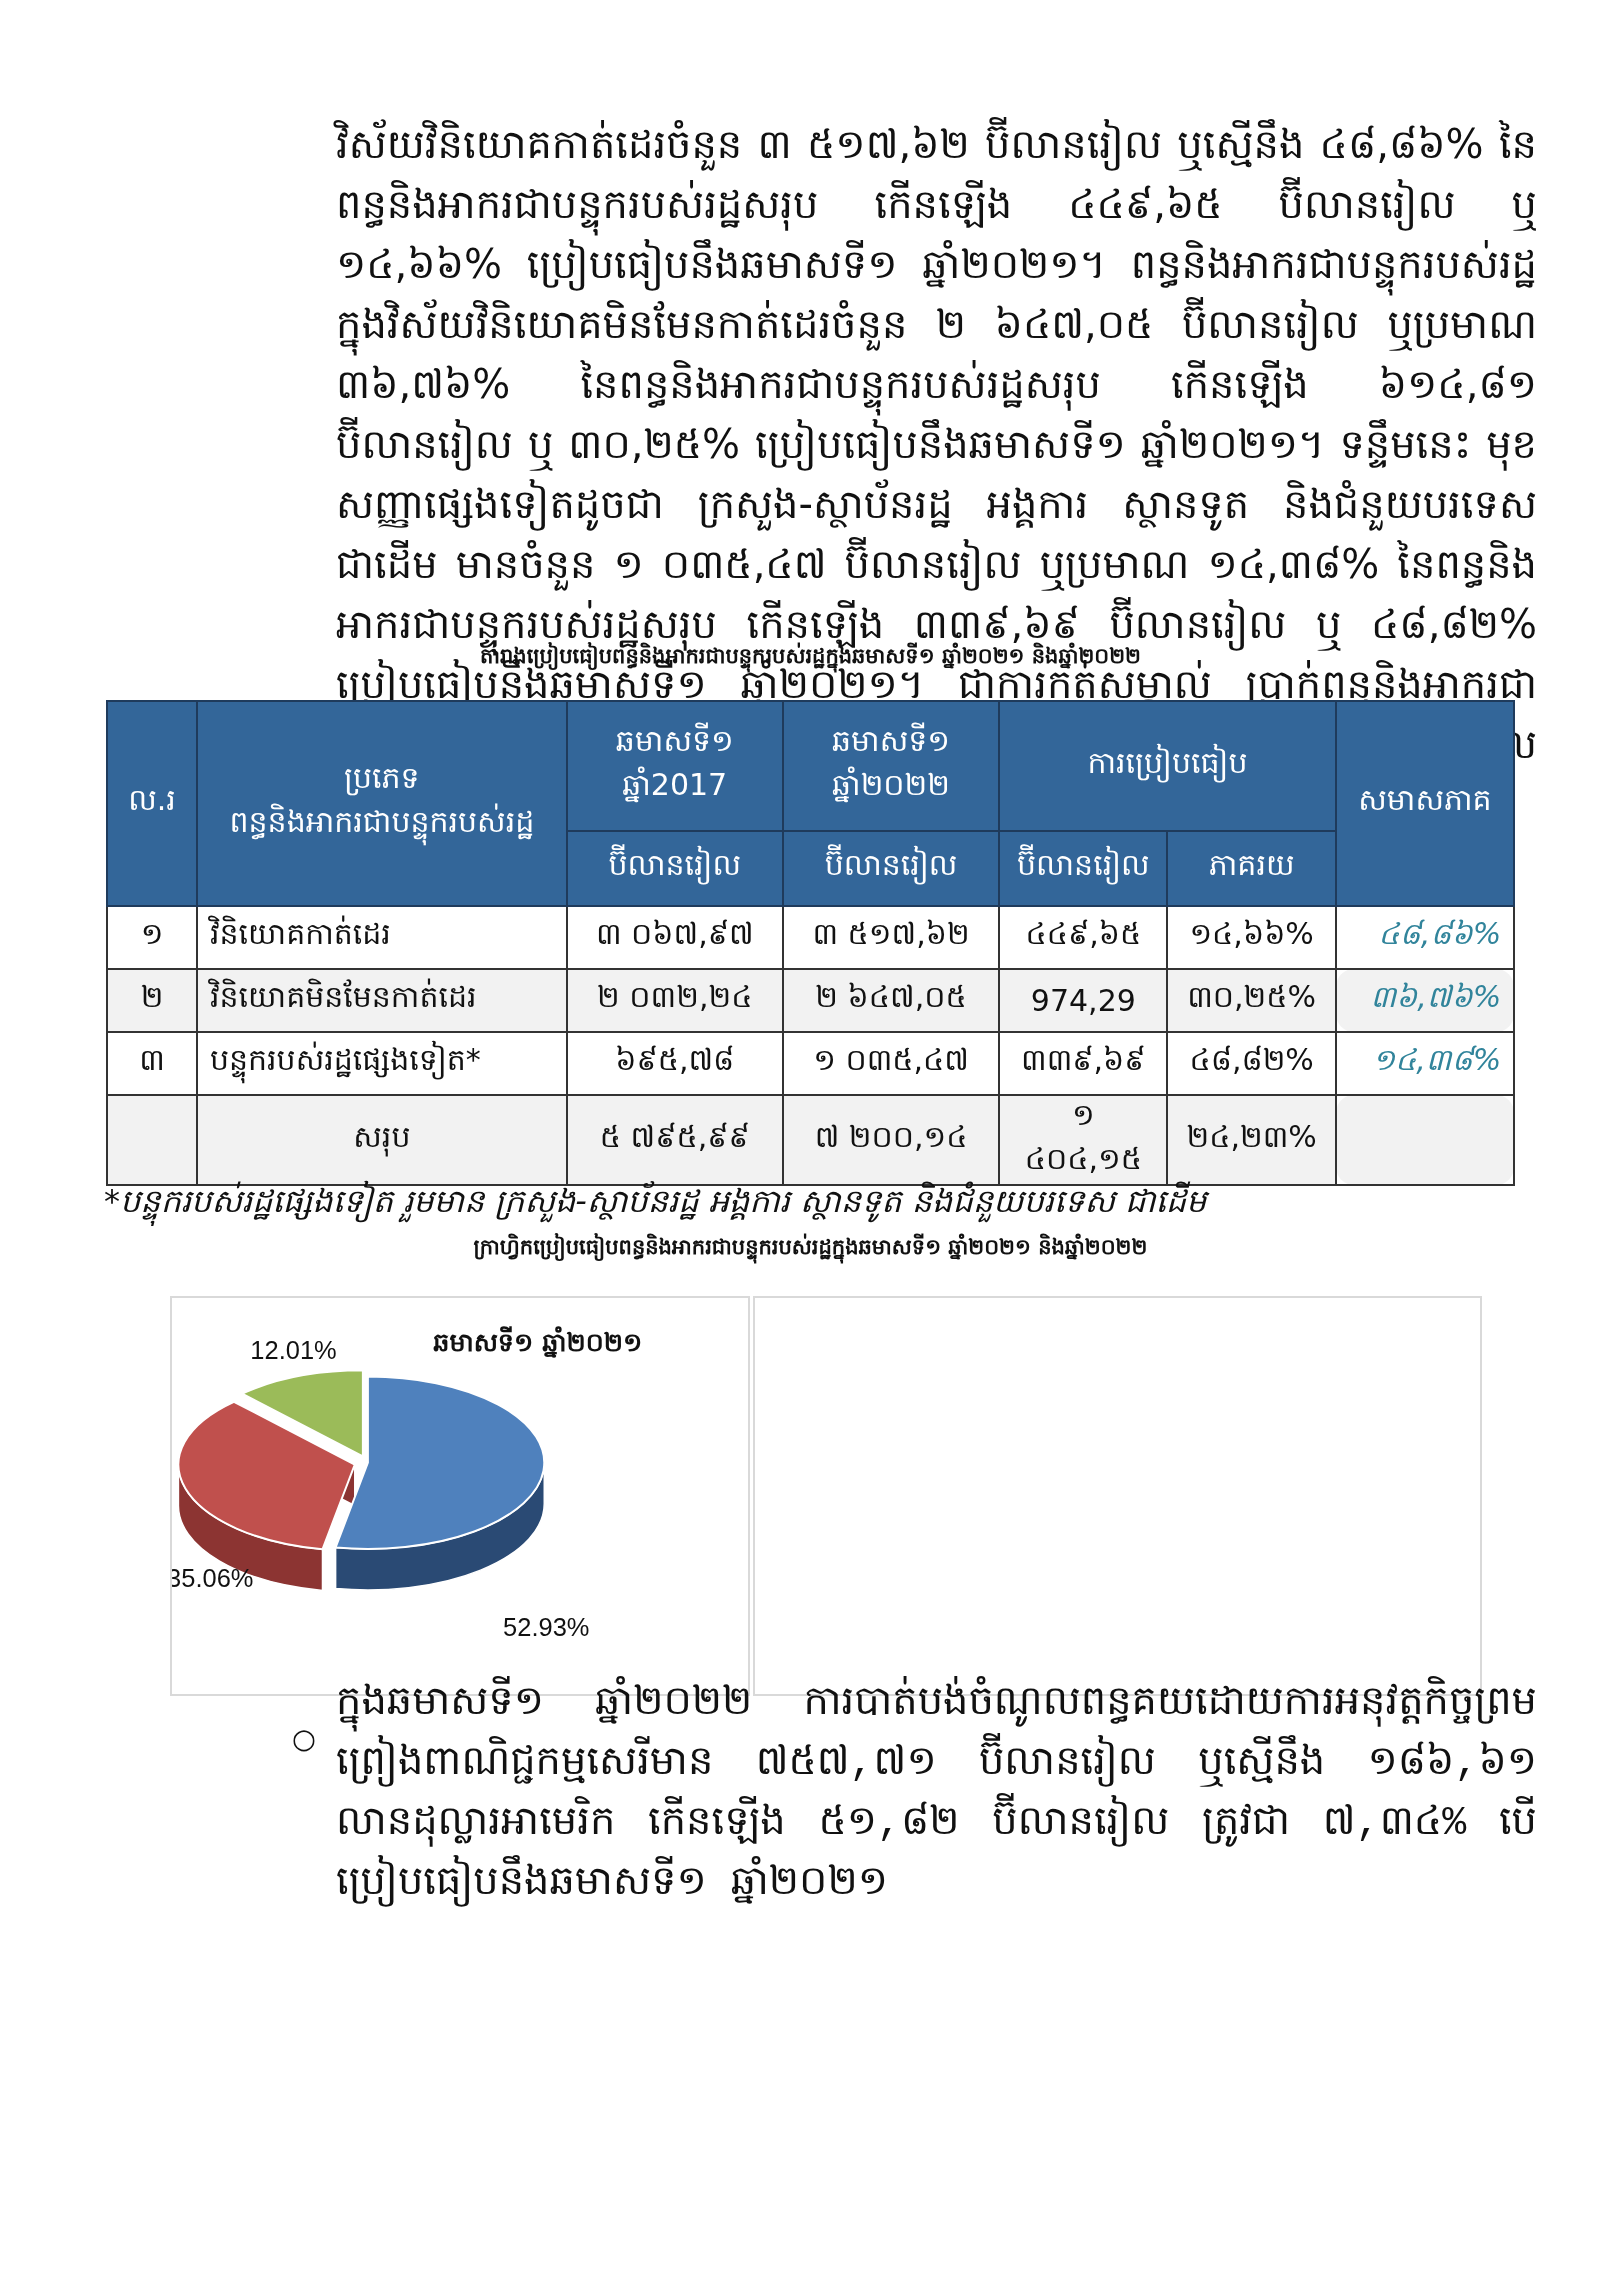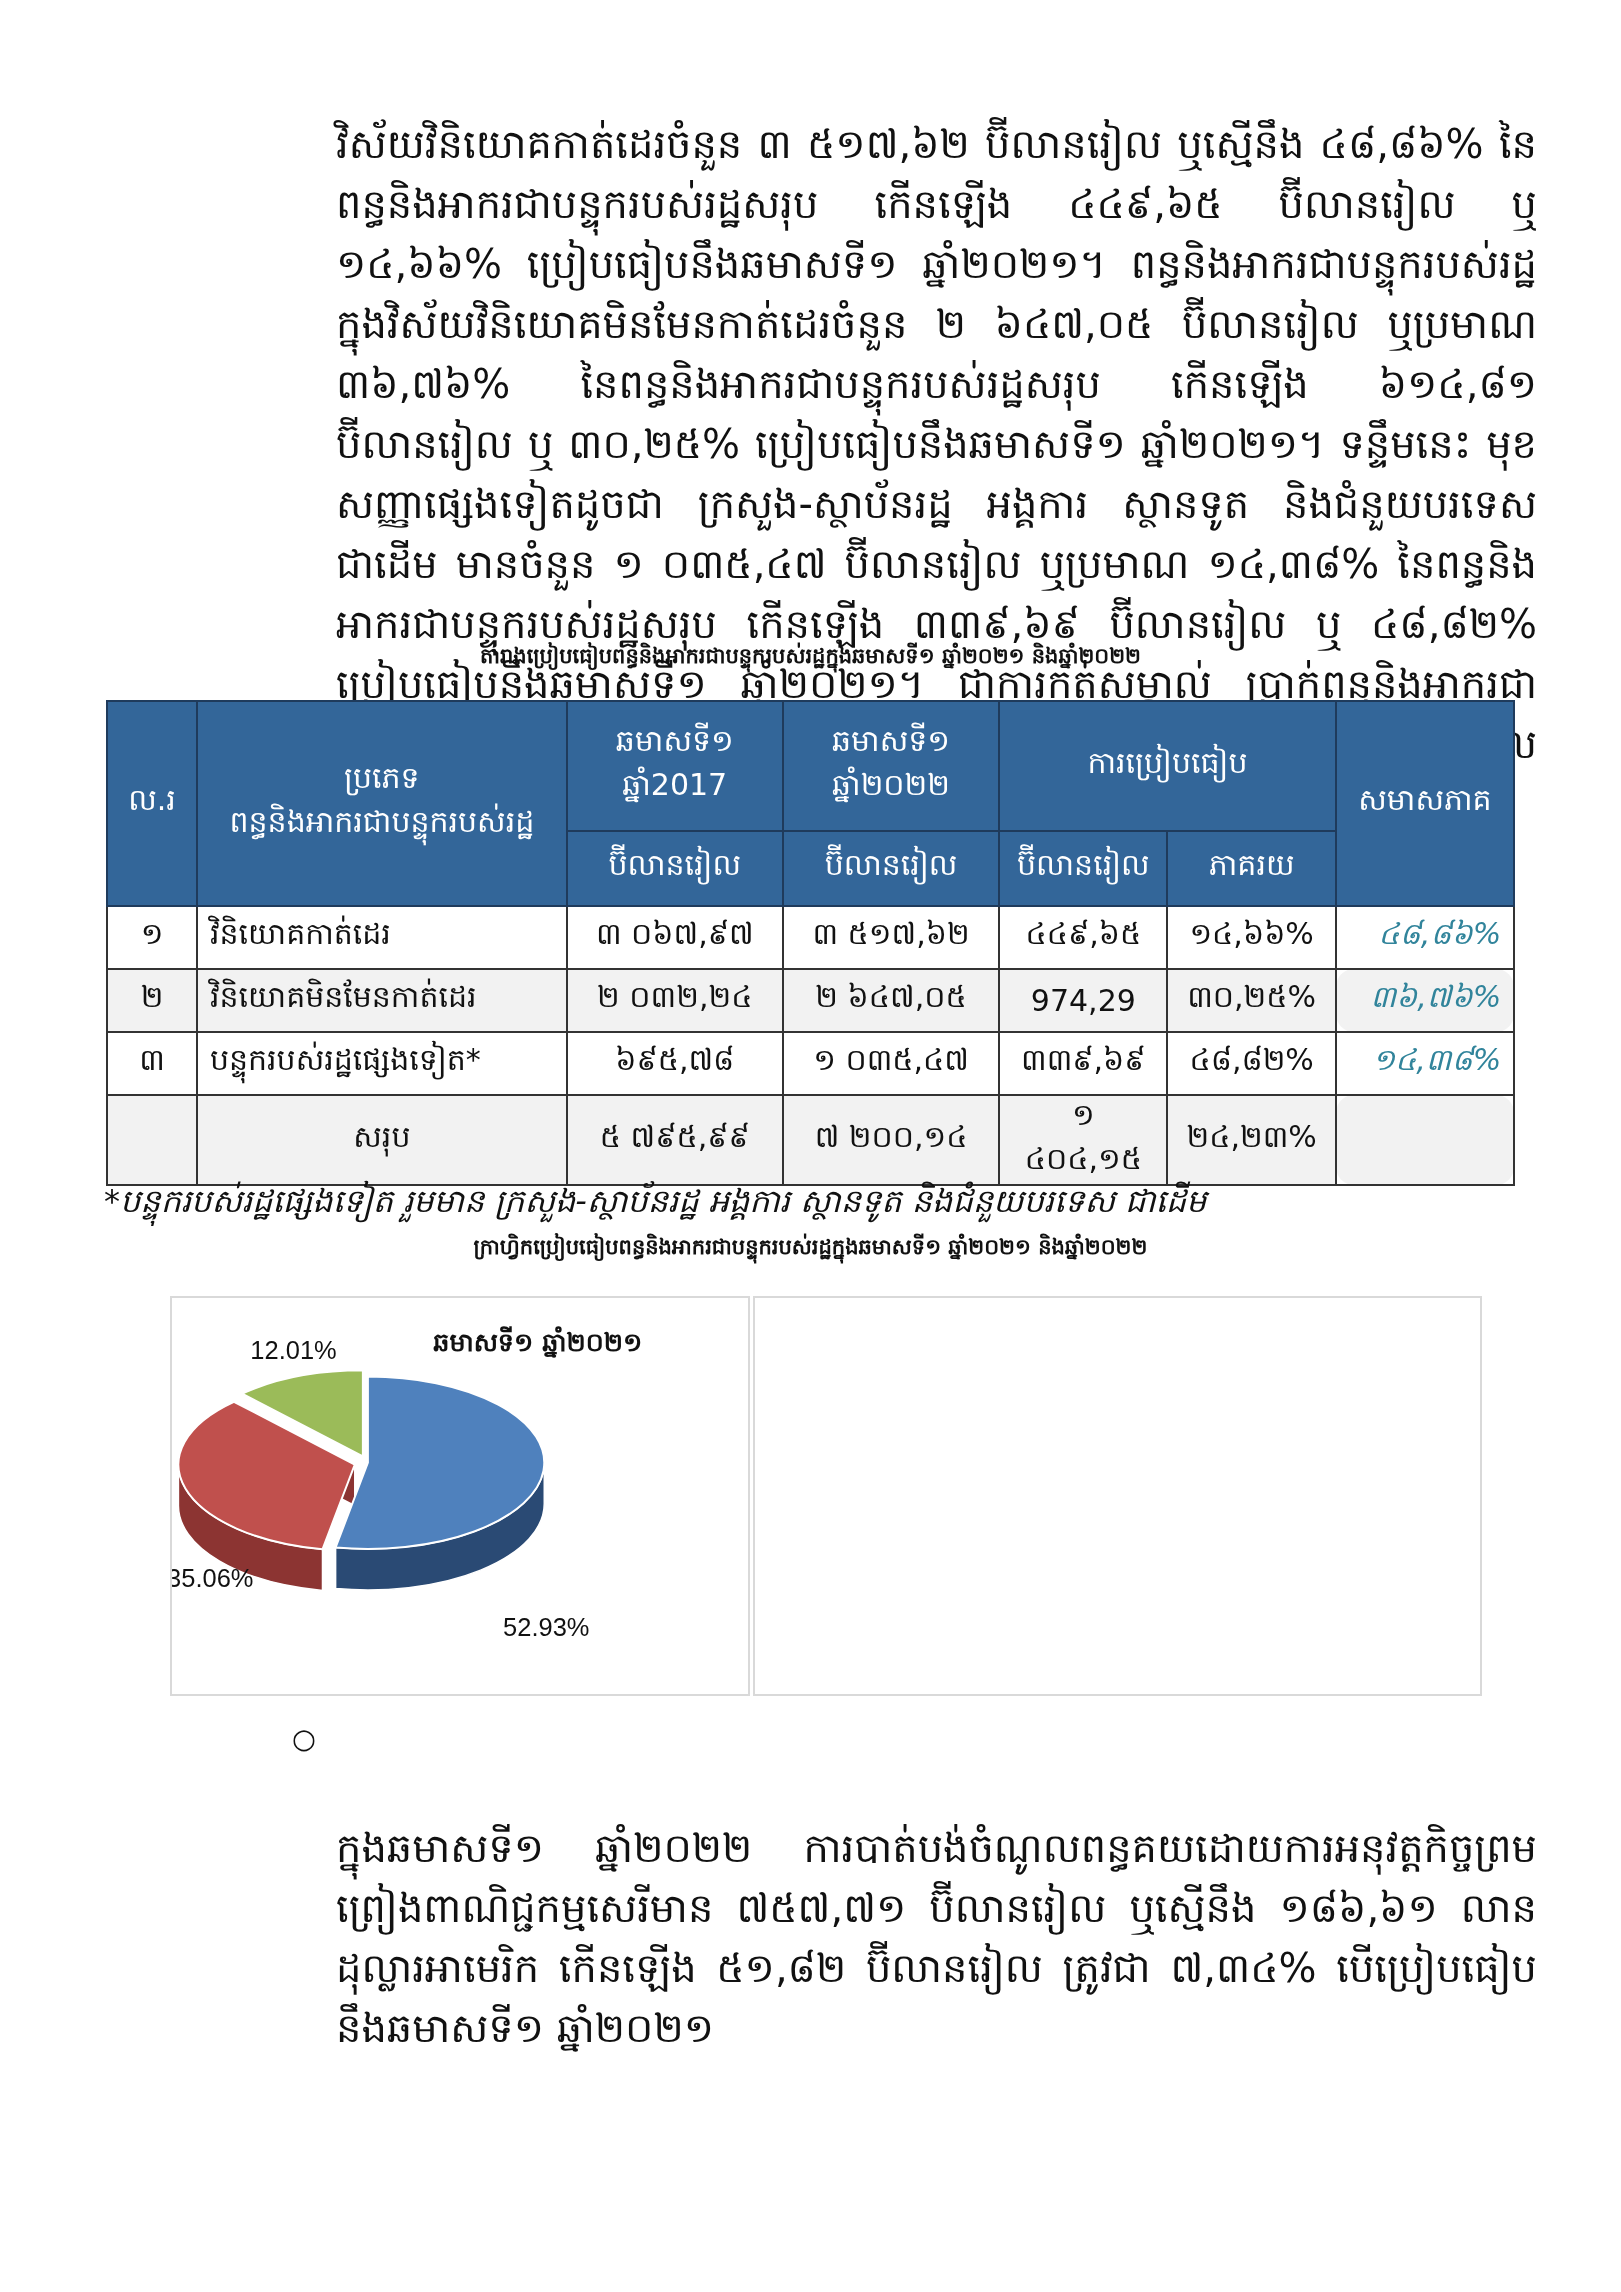--- a/index.html
+++ b/index.html
@@ -42,21 +42,21 @@
   }
 
   .chart-box {
     position: absolute; top: 1296px; height: 396px;
     border: 2px solid #d9d9d9; background: #fff;
   }
   #chart-2021 { left: 170px; width: 576px; }
   #chart-2022 { left: 753px; width: 725px; }
   .chart-box svg { position: absolute; left: 0; top: 0; }
 
-  #bullet-para { top: 1778px; left: 336px; width: 1201px; }
+  #bullet-para { top: 1634px; left: 336px; width: 1201px; font-family: Liberation Mono, monospace; }
   #bullet-mark {
     position: absolute; left: 292px; top: 1723px; font-size: 27.4px;
   }
 </style>
 </head>
 <body>
 
 <p id="p1" class="para">វិស័យវិនិយោគកាត់ដេរចំនួន ៣ ៥១៧,៦២ ប៊ីលានរៀល ឬស្មើនឹង ៤៨,៨៦% នៃពន្ធនិងអាករជាបន្ទុករបស់រដ្ឋសរុប កើនឡើង ៤៤៩,៦៥ ប៊ីលានរៀល ឬ ១៤,៦៦% ប្រៀបធៀបនឹងឆមាសទី១ ឆ្នាំ២០២១។ ពន្ធនិងអាករជាបន្ទុករបស់រដ្ឋក្នុងវិស័យវិនិយោគមិនមែនកាត់ដេរចំនួន ២ ៦៤៧,០៥ ប៊ីលានរៀល ឬប្រមាណ ៣៦,៧៦% នៃពន្ធនិងអាករជាបន្ទុករបស់រដ្ឋសរុប កើនឡើង ៦១៤,៨១ ប៊ីលានរៀល ឬ ៣០,២៥% ប្រៀបធៀបនឹងឆមាសទី១ ឆ្នាំ២០២១។ ទន្ទឹមនេះ មុខសញ្ញាផ្សេងទៀតដូចជា ក្រសួង-ស្ថាប័នរដ្ឋ អង្គការ ស្ថានទូត និងជំនួយបរទេសជាដើម មានចំនួន ១ ០៣៥,៤៧ ប៊ីលានរៀល ឬប្រមាណ ១៤,៣៨% នៃពន្ធនិងអាករជាបន្ទុករបស់រដ្ឋសរុប កើនឡើង ៣៣៩,៦៩ ប៊ីលានរៀល ឬ ៤៨,៨២% ប្រៀបធៀបនឹងឆមាសទី១ ឆ្នាំ២០២១។ ជាការកត់សម្គាល់ ប្រាក់ពន្ធនិងអាករជាបន្ទុករបស់រដ្ឋនេះ មានទំហំប្រមាណ ១៣៦,៩០% នៃចំណូលពន្ធនិងអាករដែលប្រមូលបានក្នុងឆមាសទី១ ឆ្នាំ២០២២</p>
 
 <div id="table-caption" class="caption-bold">តារាងប្រៀបធៀបពន្ធនិងអាករជាបន្ទុករបស់រដ្ឋក្នុងឆមាសទី១ ឆ្នាំ២០២១ និងឆ្នាំ២០២២</div>

